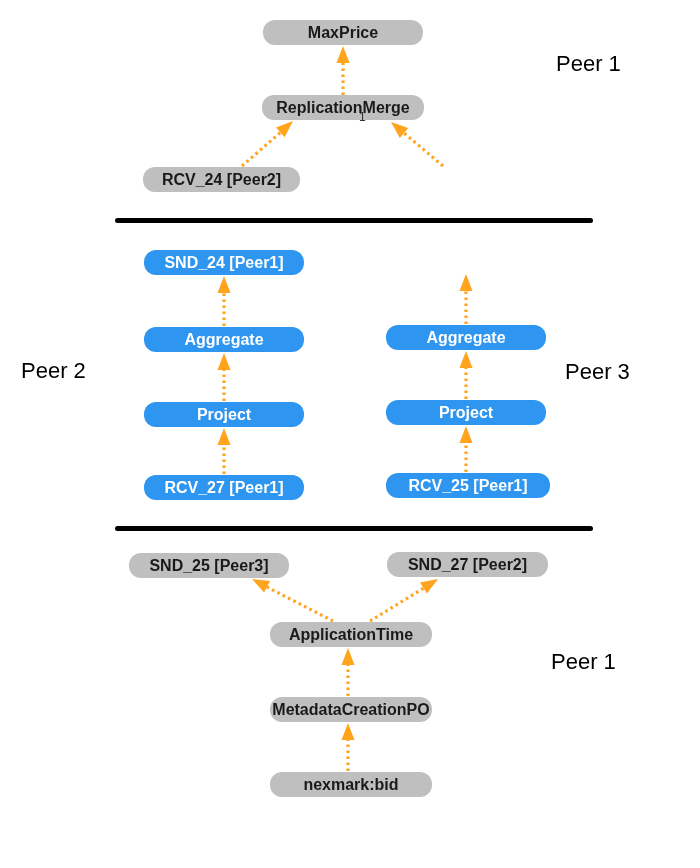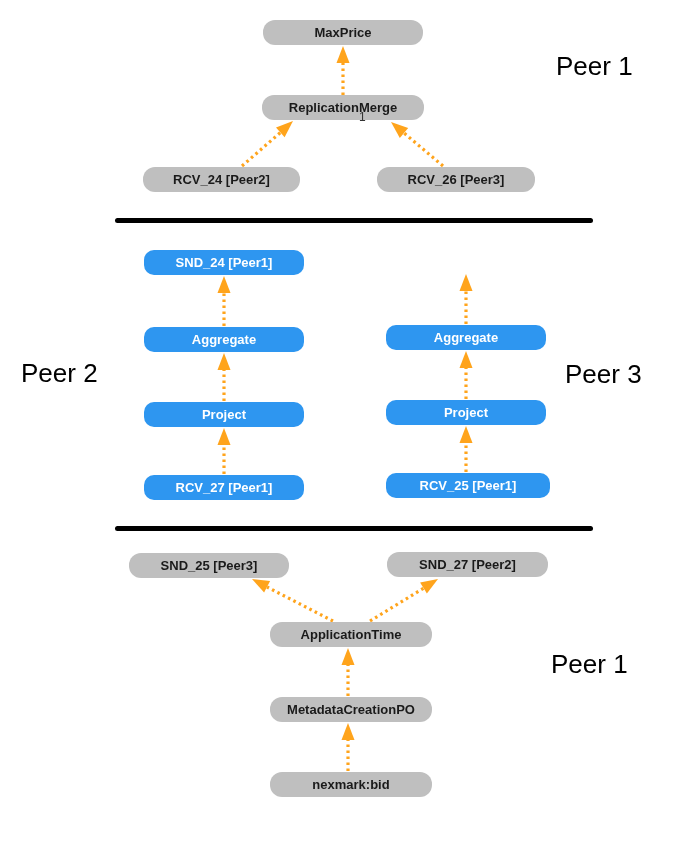--- a/index.html
+++ b/index.html
@@ -30,36 +30,35 @@
   .edge-arrowhead {
     fill: #ffa41c;
     stroke: none;
   }
   .node {
     position: absolute;
     height: 25px;
     line-height: 25px;
     border-radius: 12px;
     text-align: center;
-    font-size: 13px;
+    font-size: 16px;
     font-weight: bold;
     white-space: nowrap;
   }
   .node.gray {
     background: #bfbfbf;
     color: #1a1a1a;
   }
   .node.blue {
     background: #2e96f0;
     color: #ffffff;
-    border-radius: 10px;
   }
   .peer-label {
     position: absolute;
-    font-size: 26px;
+    font-size: 22px;
     color: #000000;
     white-space: nowrap;
   }
   .divider {
     position: absolute;
     left: 115px;
     width: 478px;
     height: 5px;
     background: #000000;
     border-radius: 3px;
@@ -130,21 +129,20 @@
     </g>
     <g>
       <path class="edge-line" d="M348,771 L348,738"></path>
       <polygon class="edge-arrowhead" points="348,723 341.5,740 354.5,740"></polygon>
     </g>
   </svg>
 
   <div class="node gray" style="left:263px; top:20px; width:160px">MaxPrice</div>
   <div class="node gray" style="left:262px; top:95px; width:162px">ReplicationMerge</div>
   <div class="node gray" style="left:143px; top:167px; width:157px">RCV_24 [Peer2]</div>
-  <div class="node gray" style="left:377px; top:167px; width:158px">RCV_26 [Peer3]</div>
   <div class="edge-annotation" style="left:359px; top:110px">1</div>
   <div class="peer-label" style="left:556px; top:51px">Peer 1</div>
 
   <div class="divider" style="top:218px"></div>
 
   <div class="node blue" style="left:144px; top:250px; width:160px">SND_24 [Peer1]</div>
   <div class="node blue" style="left:144px; top:327px; width:160px">Aggregate</div>
   <div class="node blue" style="left:144px; top:402px; width:160px">Project</div>
   <div class="node blue" style="left:144px; top:475px; width:160px">RCV_27 [Peer1]</div>
   <div class="peer-label" style="left:21px; top:358px">Peer 2</div>

